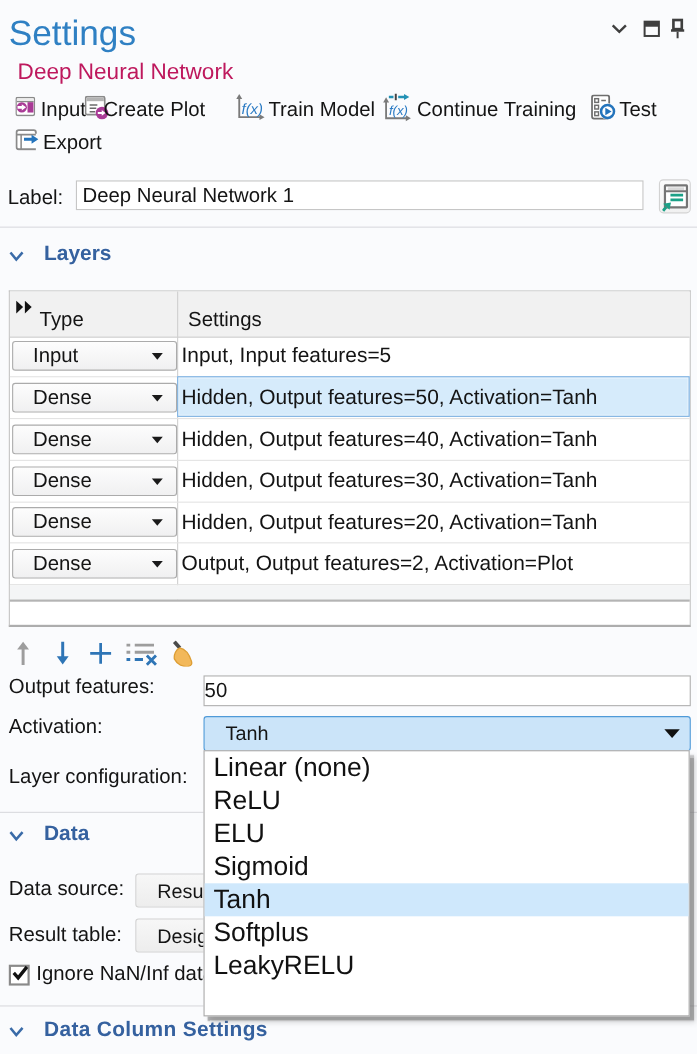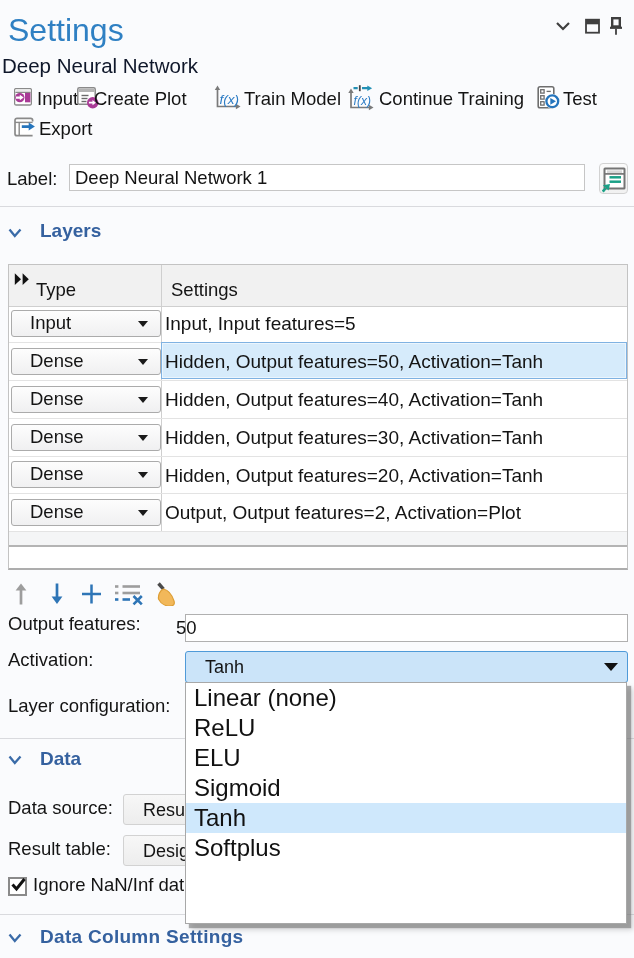--- a/index.html
+++ b/index.html
@@ -23,21 +23,21 @@
   <path d="M3 7 L9 13 L15 7" fill="none" stroke="#3f3f3f" stroke-width="2.2"></path>
   <rect x="32" y="3.7" width="13" height="13" fill="none" stroke="#3f3f3f" stroke-width="1.8"></rect>
   <rect x="32" y="3.7" width="13" height="4.6" fill="#3f3f3f"></rect>
   <g stroke="#3f3f3f" fill="none">
     <rect x="58.2" y="2.2" width="7.6" height="8.3" stroke-width="2.4"></rect>
     <path d="M56 11.8 h12" stroke-width="2.2"></path>
     <path d="M62 12.8 v6" stroke-width="1.8"></path>
   </g>
 </svg>
 
-<div class="abs" style="left:2px;top:54px;font-size:20.5px;line-height:24px;color:#0f172a">Deep Neural Network</div>
+<div class="abs" style="left:16px;top:54px;font-size:20.5px;line-height:24px;color:#be185d">Deep Neural Network</div>
 
 <svg class="abs" style="left:14px;top:88px" width="18" height="18" viewBox="0 0 18 18">
   <rect x="0.6" y="0.6" width="16.8" height="16.4" rx="1.5" fill="#fff" stroke="#8a8a8a" stroke-width="1.3"></rect>
   <rect x="1.4" y="1.5" width="15.2" height="2.4" fill="#ececec"></rect>
   <path d="M1.4 4.4 h15.2" stroke="#8a8a8a" stroke-width="1.2"></path>
   <circle cx="5.8" cy="9.6" r="4.7" fill="#a93a96"></circle>
   <path d="M1.9 8.45 h3.9 v-1.6 l3.9 2.75 -3.9 2.75 v-1.6 h-3.9 z" fill="#fff"></path>
   <rect x="11" y="4.9" width="5.4" height="9.4" fill="#a93a96"></rect>
 </svg>
 <div class="t" style="left:37px;top:88.5px">Input</div>
@@ -196,21 +196,21 @@
     <path d="M103 17.5 h3.4"></path>
       <path d="M110.5 17.5 h7.5"></path>
     <path d="M121.5 14 l8.3 8.3 M129.8 14 l-8.3 8.3"></path>
   </g>
   <path d="M146.5 1.5 l5 5.6" stroke="#4a4a4a" stroke-width="3.4"></path>
   <path d="M151.5 7 c4.5 1 8.5 5.8 10.5 12 c0.8 2.5 0 4.3 -2.5 4.8 c-5.5 1 -10.5 -2 -13 -6.8 c-0.5 -4.3 1.5 -8.6 5 -10z" fill="#f2b85a" stroke="#dd9e35" stroke-width="1.2"></path>
 </svg>
 
 <div class="t" style="left:8px;top:613.5px">Output features:</div>
 <div class="abs" style="left:185px;top:614px;width:443px;height:28px;border:1px solid #b0b0b0;background:#fff;box-sizing:border-box"></div>
-<div class="t" style="left:176px;top:618px">50</div>
+<div class="t" style="left:186px;top:618px">50</div>
 
 <div class="t" style="left:8px;top:649.5px">Activation:</div>
 <div class="abs" style="left:185px;top:651px;width:443px;height:32px;border:1px solid #4f9ad8;border-radius:3px;background:#cbe4f9;box-sizing:border-box">
   <span style="position:absolute;left:19px;top:5px;font-size:18px;line-height:20px">Tanh</span>
   <span style="position:absolute;right:9px;top:11px;width:0;height:0;border-left:7px solid transparent;border-right:7px solid transparent;border-top:8px solid #111"></span>
 </div>
 
 <div class="t" style="left:8px;top:695.5px">Layer configuration:</div>
 
 <div class="sep" style="top:738px"></div>
@@ -243,13 +243,14 @@
 </svg>
 <div class="sechdr" style="left:40px;top:926px;letter-spacing:0.3px">Data Column Settings</div>
 
 <div class="abs" style="left:185px;top:682px;width:442px;height:242px;background:#fff;border:1px solid #a8a8a8;box-sizing:border-box;box-shadow:4px 4px 1px rgba(110,110,110,0.55), 6px 6px 5px rgba(110,110,110,0.28)">
   <div class="ddi">Linear (none)</div>
   <div class="ddi">ReLU</div>
   <div class="ddi">ELU</div>
   <div class="ddi">Sigmoid</div>
   <div class="ddi" style="background:#cfe8fc">Tanh</div>
   <div class="ddi">Softplus</div>
+  <div class="ddi">LeakyRELU</div>
 </div>
 
 </body></html>

